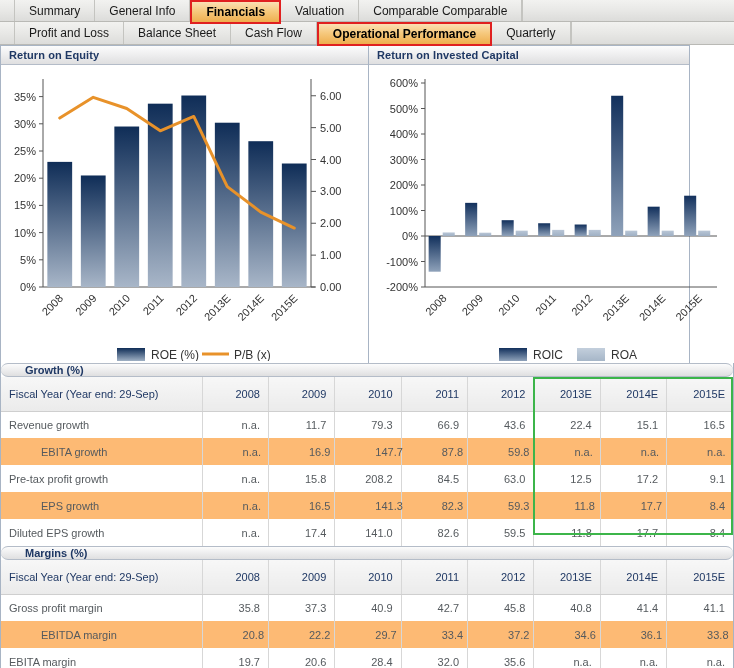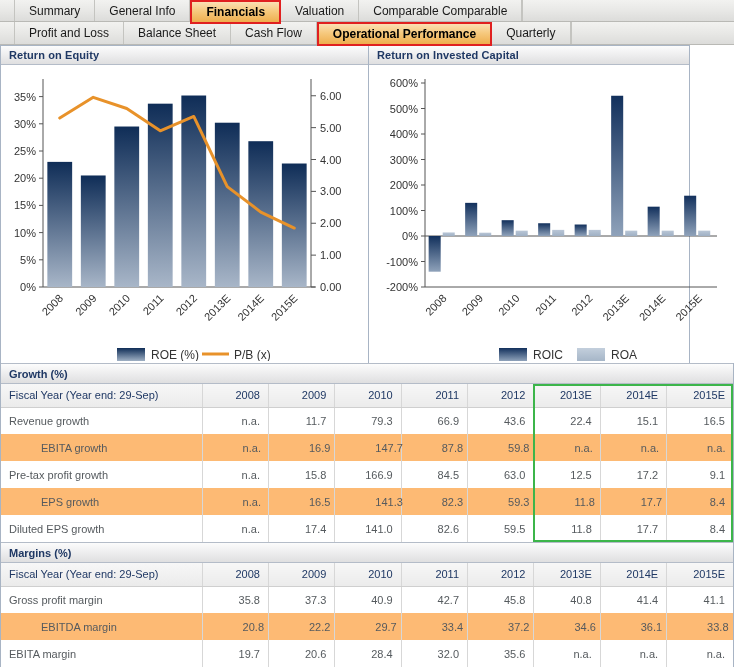--- a/index.html
+++ b/index.html
@@ -62,45 +62,45 @@
   }
   .panel-body { position: relative; width: 100%; height: 298px; background:#fff; }
   .chart-svg { display:block; }
 
   
   .section {
     border-left: 1px solid #a8b4c4;
     border-right: 1px solid #a8b4c4;
   }
   .section-head {
-    height: 21px;
+    height: 14px;
     background: linear-gradient(to bottom, #fcfcfc 0%, #ececed 55%, #dfdfe0 100%);
     border-top: 1px solid #b4bcc8;
     border-bottom: 1px solid #b4bcc8;
-    display: flex; align-items: center; padding-left: 8px;
+    display: flex; align-items: center; padding-left: 24px; border-radius: 8px;
   }
   .section-head-title {
     font-size: 11px; font-weight: bold; color: #1f3864;
   }
   table.fin { width: 100%; border-collapse: collapse; table-layout: fixed; }
   table.fin th, table.fin td {
     font-size: 11px;
     padding: 0 8px;
     height: 27px;
     text-align: right;
     vertical-align: middle;
     border-right: 1px solid #d7d7d7;
     font-weight: normal;
   }
   table.fin th:last-child, table.fin td:last-child { border-right: none; }
   table.fin th {
     background: linear-gradient(to bottom,#f7f7f7 0%,#ebebeb 100%);
     color: #1f3864;
     border-bottom: 1px solid #cfcfcf;
-    height: 23px;
+    height: 34px;
   }
   table.fin th.lbl, table.fin td.lbl { text-align: left; }
   table.fin td { color: #555a5e; background: #ffffff; }
   table.fin tr.alt td { background: #fdba74; padding-left: 40px; }
   col.c-label { width: 200px; }
   col.c-yr { width: 66px; }
 
   
   .tablewrap { position: relative; }
   .greenbox {
@@ -356,21 +356,21 @@
             <td>87.8</td>
             <td>59.8</td>
             <td>n.a.</td>
             <td>n.a.</td>
             <td>n.a.</td>
           </tr>
           <tr>
             <td class="lbl">Pre-tax profit growth</td>
             <td>n.a.</td>
             <td>15.8</td>
-            <td>166.9</td>
+            <td>208.2</td>
             <td>84.5</td>
             <td>63.0</td>
             <td>12.5</td>
             <td>17.2</td>
             <td>9.1</td>
           </tr>
           <tr class="alt">
             <td class="lbl">EPS growth</td>
             <td>n.a.</td>
             <td>16.5</td>

